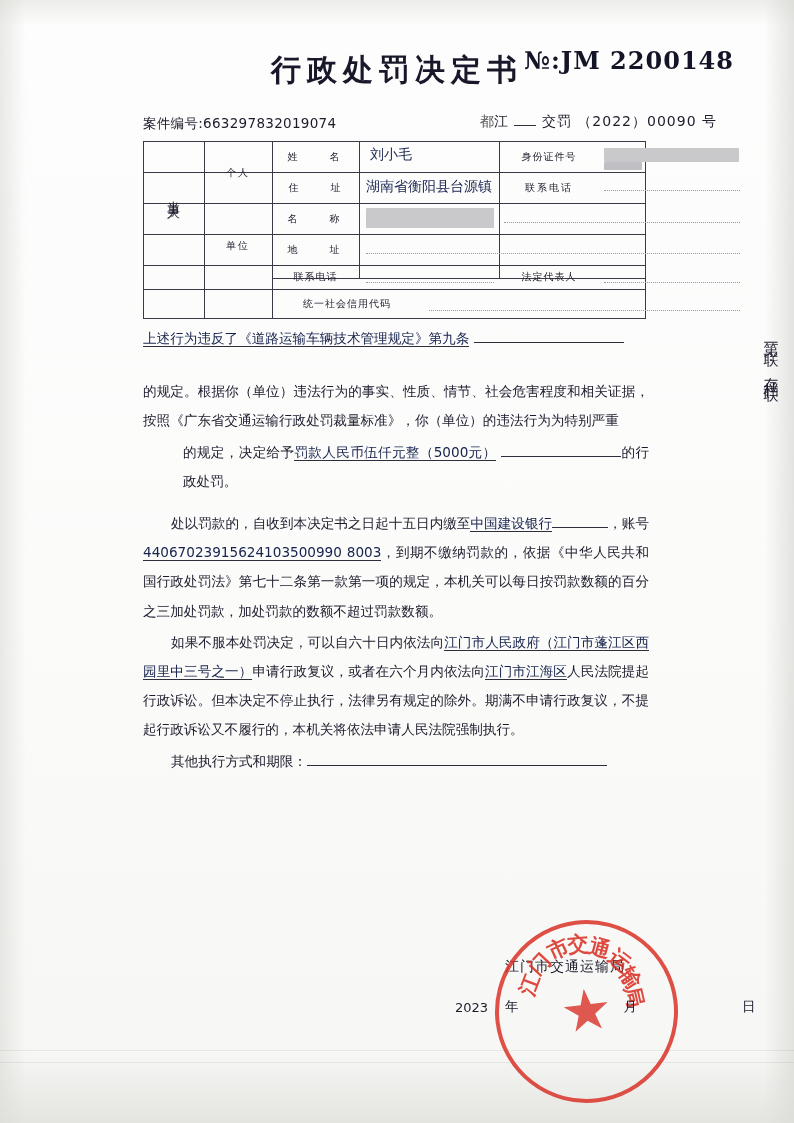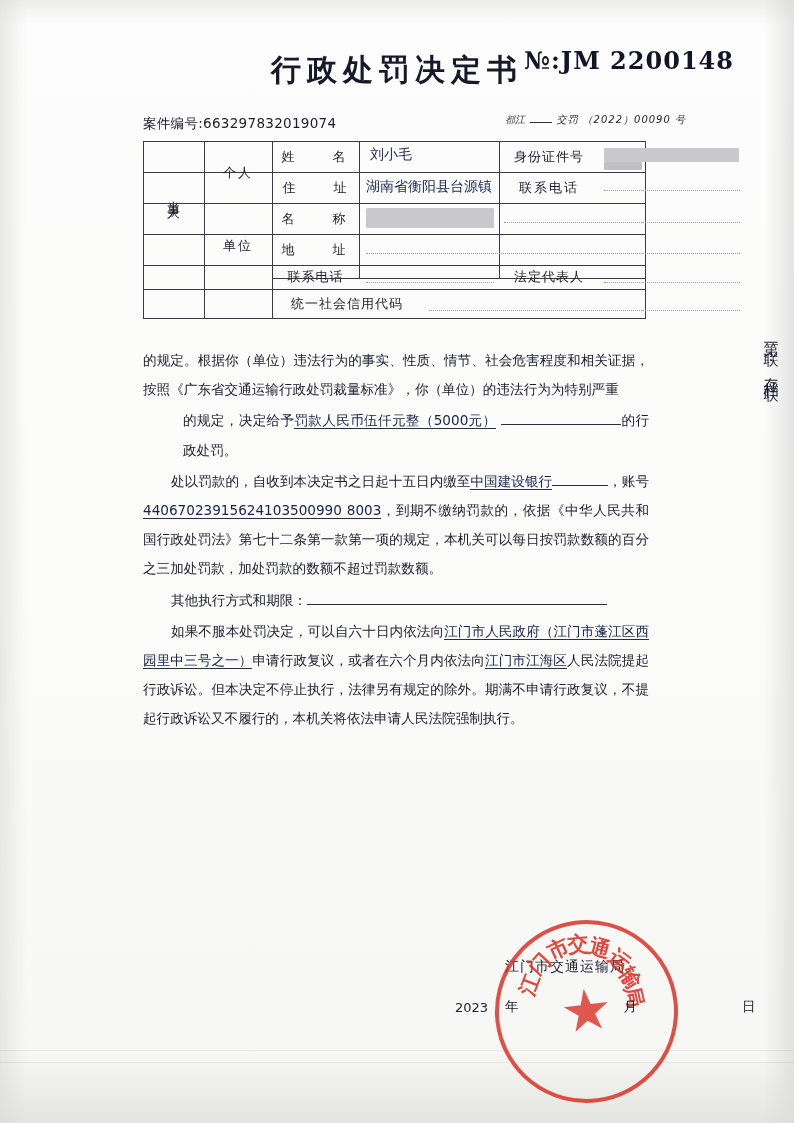--- a/index.html
+++ b/index.html
@@ -34,33 +34,33 @@
   .docnum{
     position:absolute;right:60px;top:46px;
     font-size:24px;font-weight:bold;color:#141427;letter-spacing:1px;
     font-family:"DejaVu Serif","Liberation Serif",serif;
   }
 
   .caseno{
     position:absolute;left:143px;top:115px;font-size:13.5px;letter-spacing:.3px;
   }
   .docline{
-    position:absolute;left:505px;top:113px;font-size:10px;letter-spacing:1px;font-style:italic;
+    position:absolute;left:480px;top:113px;font-size:14px;letter-spacing:1px;
   }
 
   
   .tbl{
     position:absolute;left:143px;top:141px;width:503px;height:178px;
     border:1px solid #3a3a46;
     box-sizing:border-box;
   }
   .tbl .vline{position:absolute;top:0;bottom:0;width:1px;background:#3a3a46;}
   .tbl .hline{position:absolute;left:0;right:0;height:1px;background:#3a3a46;}
   .cellLabel{
-    position:absolute;font-size:13px;letter-spacing:4px;
+    position:absolute;font-size:10px;letter-spacing:4px;
     display:flex;align-items:center;justify-content:center;
   }
   .writein{
     position:absolute;font-size:14px;color:#1a2550;
     font-family:"DejaVu Sans","Liberation Sans",sans-serif;
   }
   .redact{
     position:absolute;background:#c9c9cc;border-radius:1px;
   }
   .redact.b2{background:#bfbfc4;}
@@ -192,33 +192,37 @@
     <div class="cellLabel" style="left:128px;top:123px;width:87px;height:24px;letter-spacing:1px;">联系电话</div>
     <div class="dashes" style="left:222px;top:140px;width:128px;"></div>
     <div class="cellLabel" style="left:355px;top:123px;width:100px;height:24px;letter-spacing:1px;">法定代表人</div>
     <div class="dashes" style="left:460px;top:140px;width:136px;"></div>
 
     <div class="cellLabel" style="left:128px;top:147px;width:150px;height:29px;letter-spacing:1px;">统一社会信用代码</div>
     <div class="dashes" style="left:285px;top:168px;width:311px;"></div>
   </div>
 
   <div class="body">
+    <p style="margin-top:2px;">
+      <span class="ul sig">上述行为违反了《道路运输车辆技术管理规定》第九条</span>
+      <span class="blank" style="width:150px;"></span>
+    </p>
     <p style="margin-top:24px;">的规定。根据你（单位）违法行为的事实、性质、情节、社会危害程度和相关证据，按照《广东省交通运输行政处罚裁量标准》，你（单位）的违法行为为特别严重</p>
     <p style="margin-top:2px;margin-left:40px;">
       <span>的规定，决定给予</span><span class="ul sig">罚款人民币伍仟元整（5000元）</span>
       <span class="blank" style="width:120px;"></span><span>的行政处罚。</span>
     </p>
+    <p class="indent" style="margin-top:13px;">
+      <span>处以罚款的，自收到本决定书之日起十五日内缴至</span><span class="ul sig">中国建设银行</span><span class="blank" style="width:56px;"></span><span>，账号</span><span class="ul sig">44067023915624103500990 8003</span><span>，到期不缴纳罚款的，依据《中华人民共和国行政处罚法》第七十二条第一款第一项的规定，本机关可以每日按罚款数额的百分之三加处罚款，加处罚款的数额不超过罚款数额。</span>
+    </p>
     <p class="indent" style="margin-top:2px;">
-      <span>处以罚款的，自收到本决定书之日起十五日内缴至</span><span class="ul sig">中国建设银行</span><span class="blank" style="width:56px;"></span><span>，账号</span><span class="ul sig">44067023915624103500990 8003</span><span>，到期不缴纳罚款的，依据《中华人民共和国行政处罚法》第七十二条第一款第一项的规定，本机关可以每日按罚款数额的百分之三加处罚款，加处罚款的数额不超过罚款数额。</span>
+      <span>如果不服本处罚决定，可以自六十日内依法向</span><span class="ul sig">江门市人民政府（江门市蓬江区西园里中三号之一）</span><span>申请行政复议，或者在六个月内依法向</span><span class="ul sig">江门市江海区</span><span>人民法院</span><span>提起行政诉讼。但本决定不停止执行，法律另有规定的除外。期满不申请行政复议，不提起行政诉讼又不履行的，本机关将依法申请人民法院强制执行。</span>
     </p>
     <p class="indent" style="margin-top:2px;">
       <span>其他执行方式和期限：</span><span class="blank" style="width:300px;"></span>
-    </p>
-    <p class="indent" style="margin-top:2px;">
-      <span>如果不服本处罚决定，可以自六十日内依法向</span><span class="ul sig">江门市人民政府（江门市蓬江区西园里中三号之一）</span><span>申请行政复议，或者在六个月内依法向</span><span class="ul sig">江门市江海区</span><span>人民法院</span><span>提起行政诉讼。但本决定不停止执行，法律另有规定的除外。期满不申请行政复议，不提起行政诉讼又不履行的，本机关将依法申请人民法院强制执行。</span>
     </p>
   </div>
 
   <div class="rightband">第一联：存档联</div>
 
   <div class="deptname">江门市交通运输局</div>
   <div class="seal"></div>
   <div class="sealtext">
     <span style="transform:rotate(-62deg) translate(-8px,-72px);">江</span>
     <span style="transform:rotate(-40deg) translate(-8px,-76px);">门</span>

